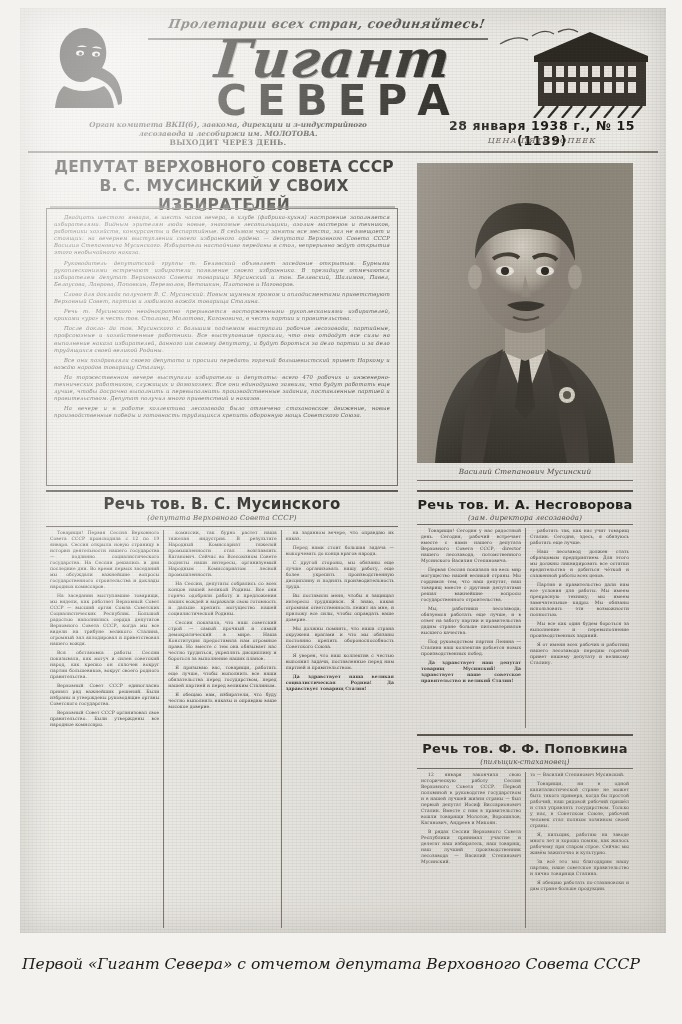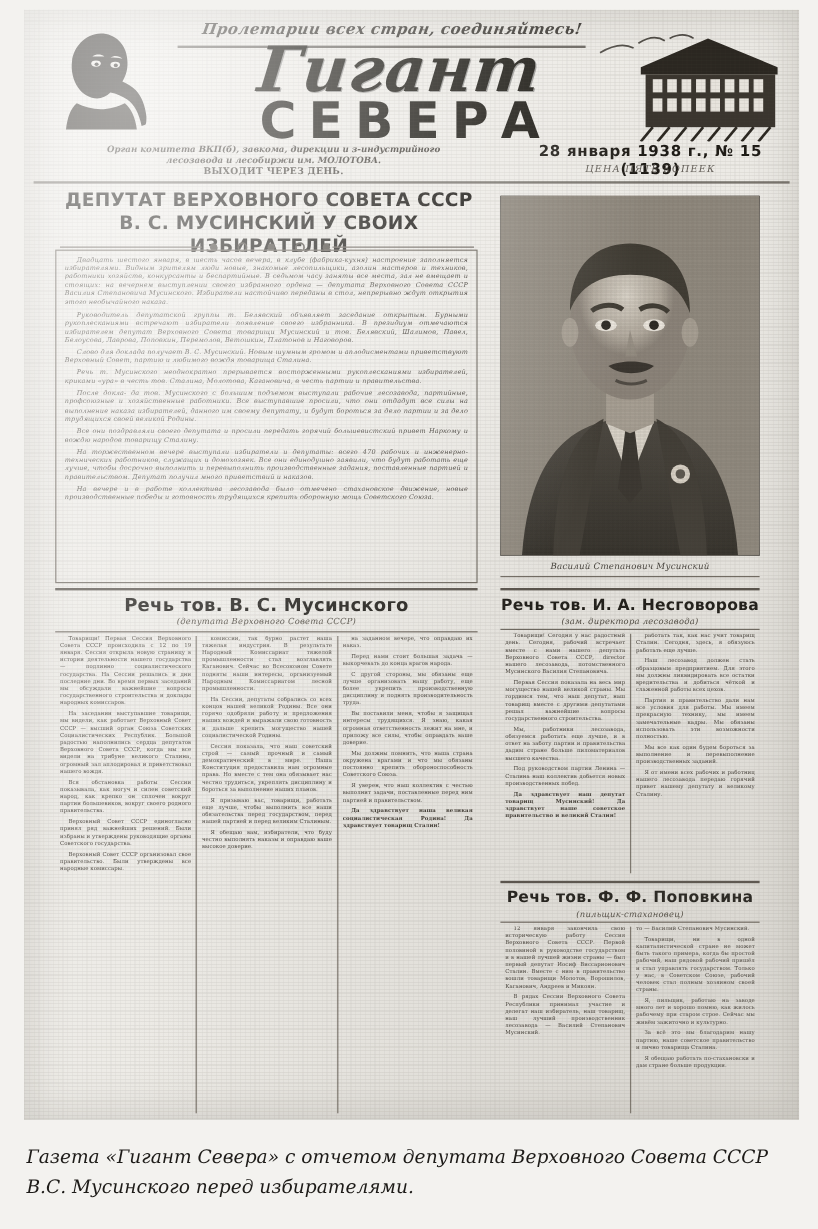--- a/index.html
+++ b/index.html
@@ -452,17 +452,16 @@
         <p>Я, пильщик, работаю на заводе много лет и хорошо помню, как жилось рабочему при старом строе. Сейчас мы живём зажиточно и культурно.</p>
         <p>За всё это мы благодарим нашу партию, наше советское правительство и лично товарища Сталина.</p>
         <p>Я обещаю работать по-стахановски и дам стране больше продукции.</p>
       </div>
     </div>
 
     <div class="grain"></div>
   </div>
 
   <div class="bottom-cap">
-    <div>Газета «Гигант Севера» с отчетом депутата Верховного Совета СССР</div>
-    <div>В.С. Мусинского перед избирателями.</div>
+    <div>Первой «Гигант Севера» с отчетом депутата Верховного Совета СССР</div>
   </div>
 
 </div>
 
 </body></html>

